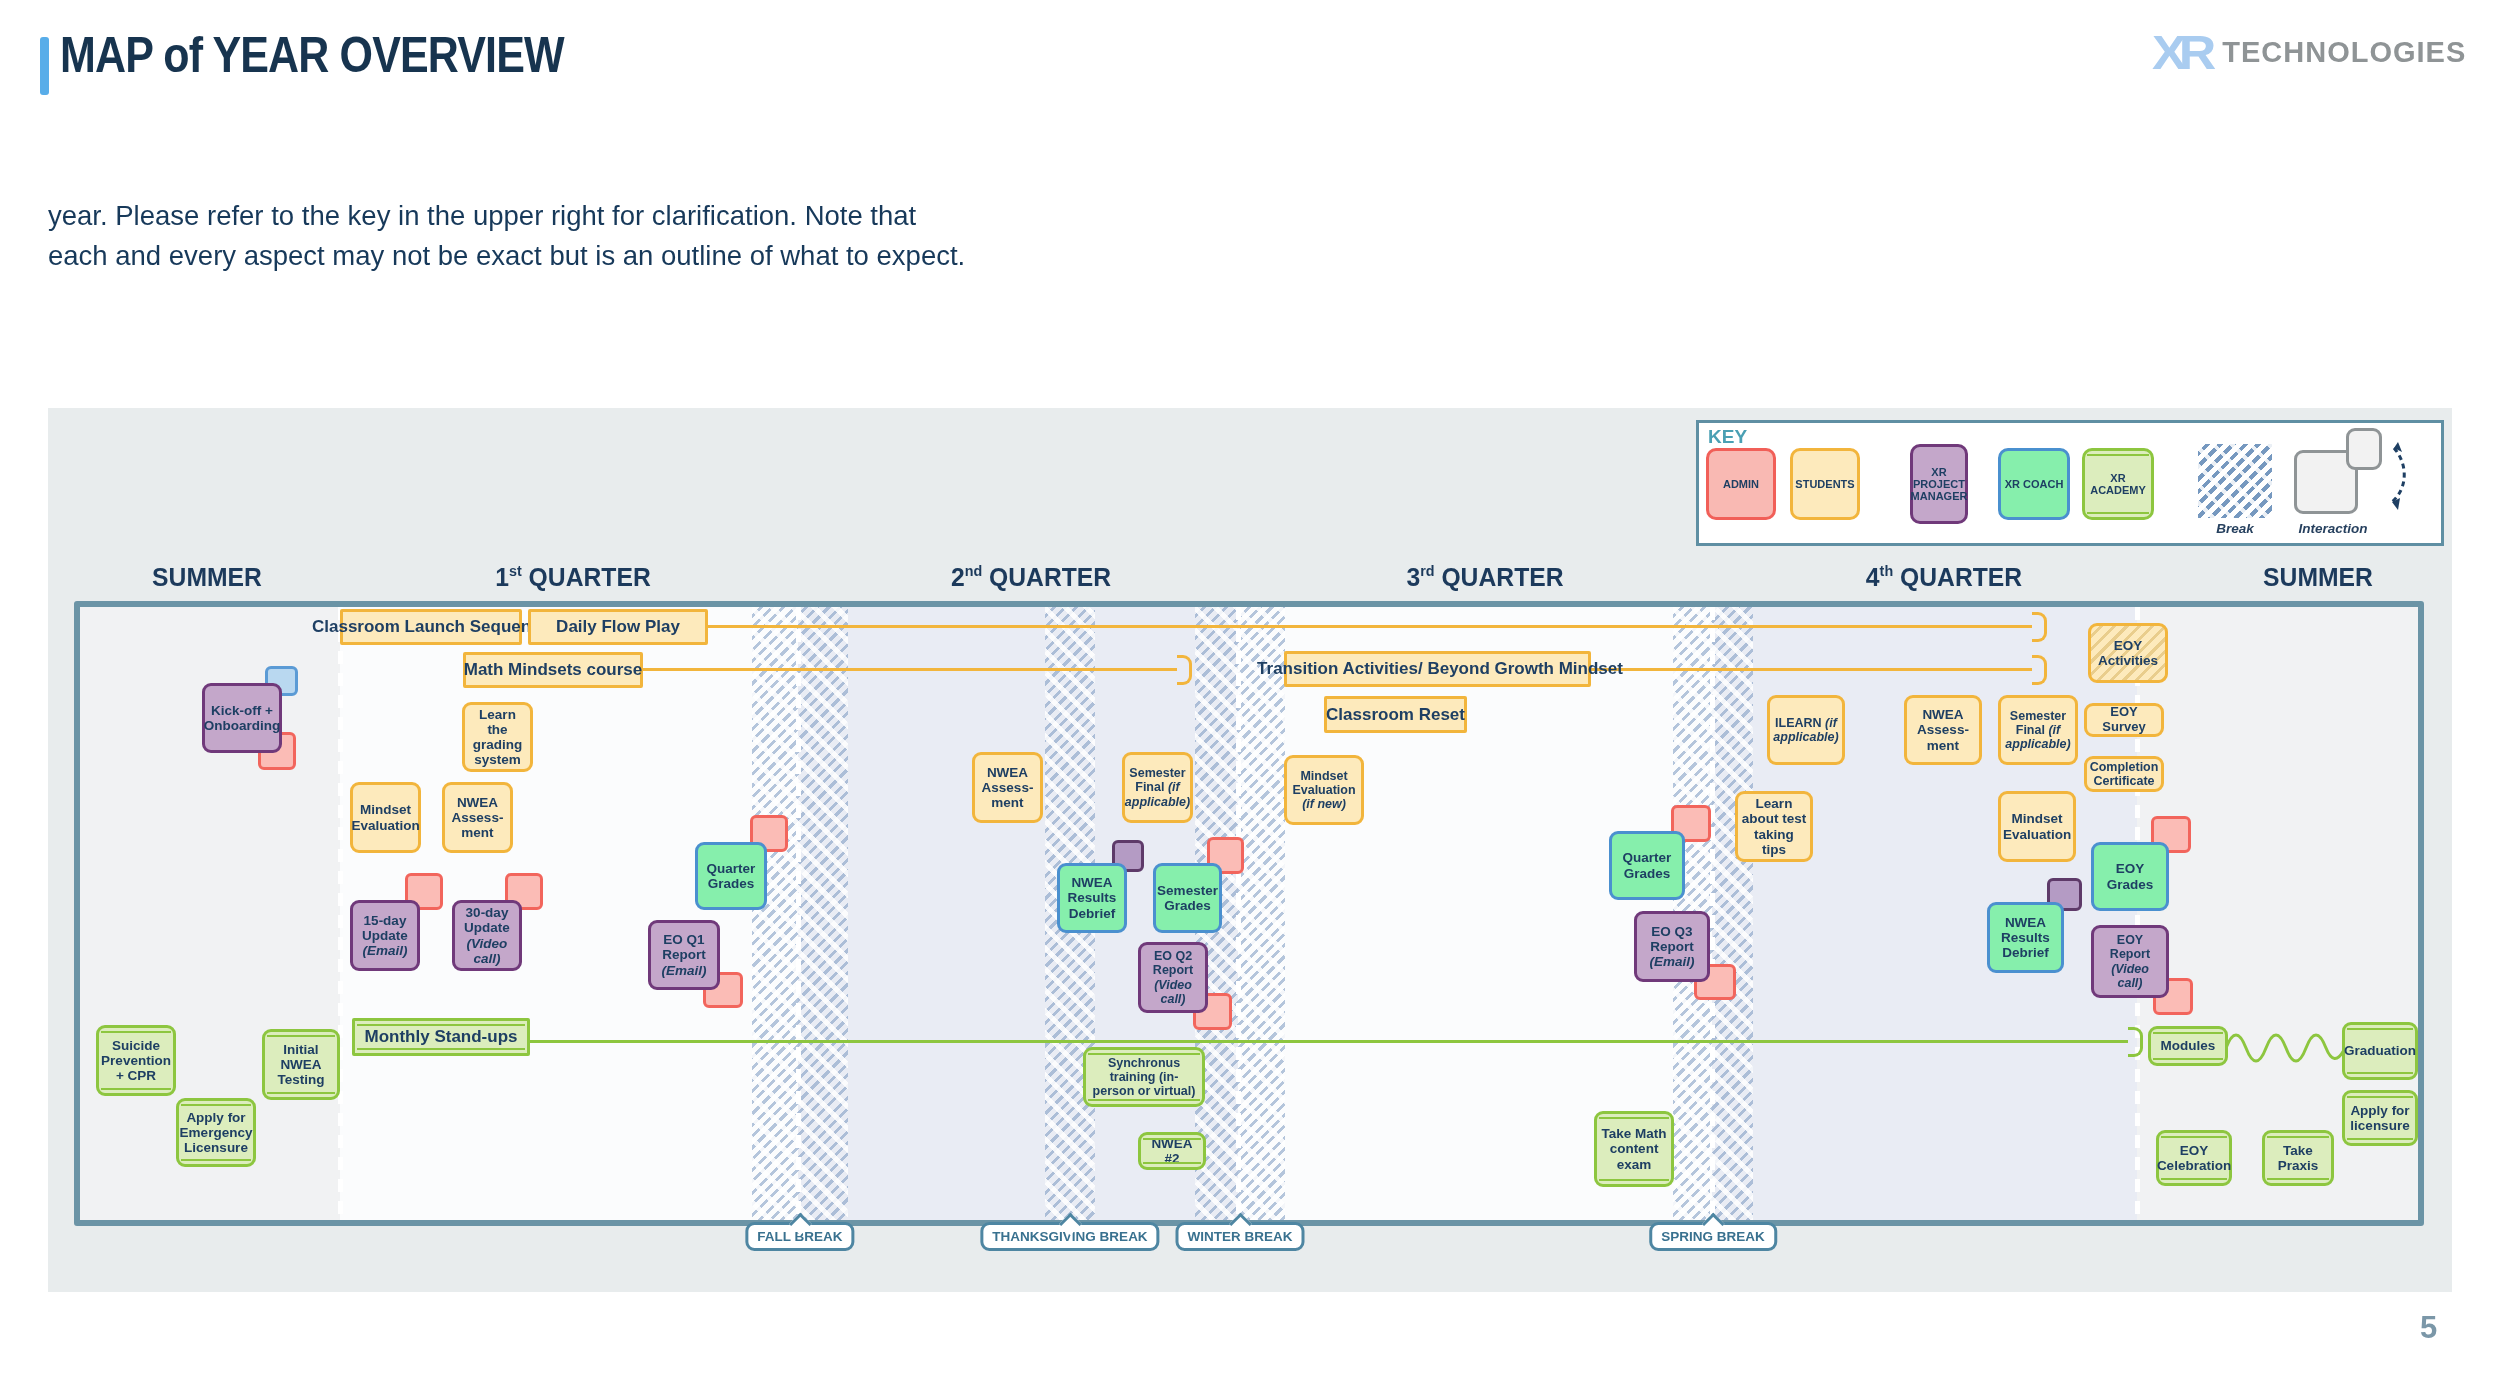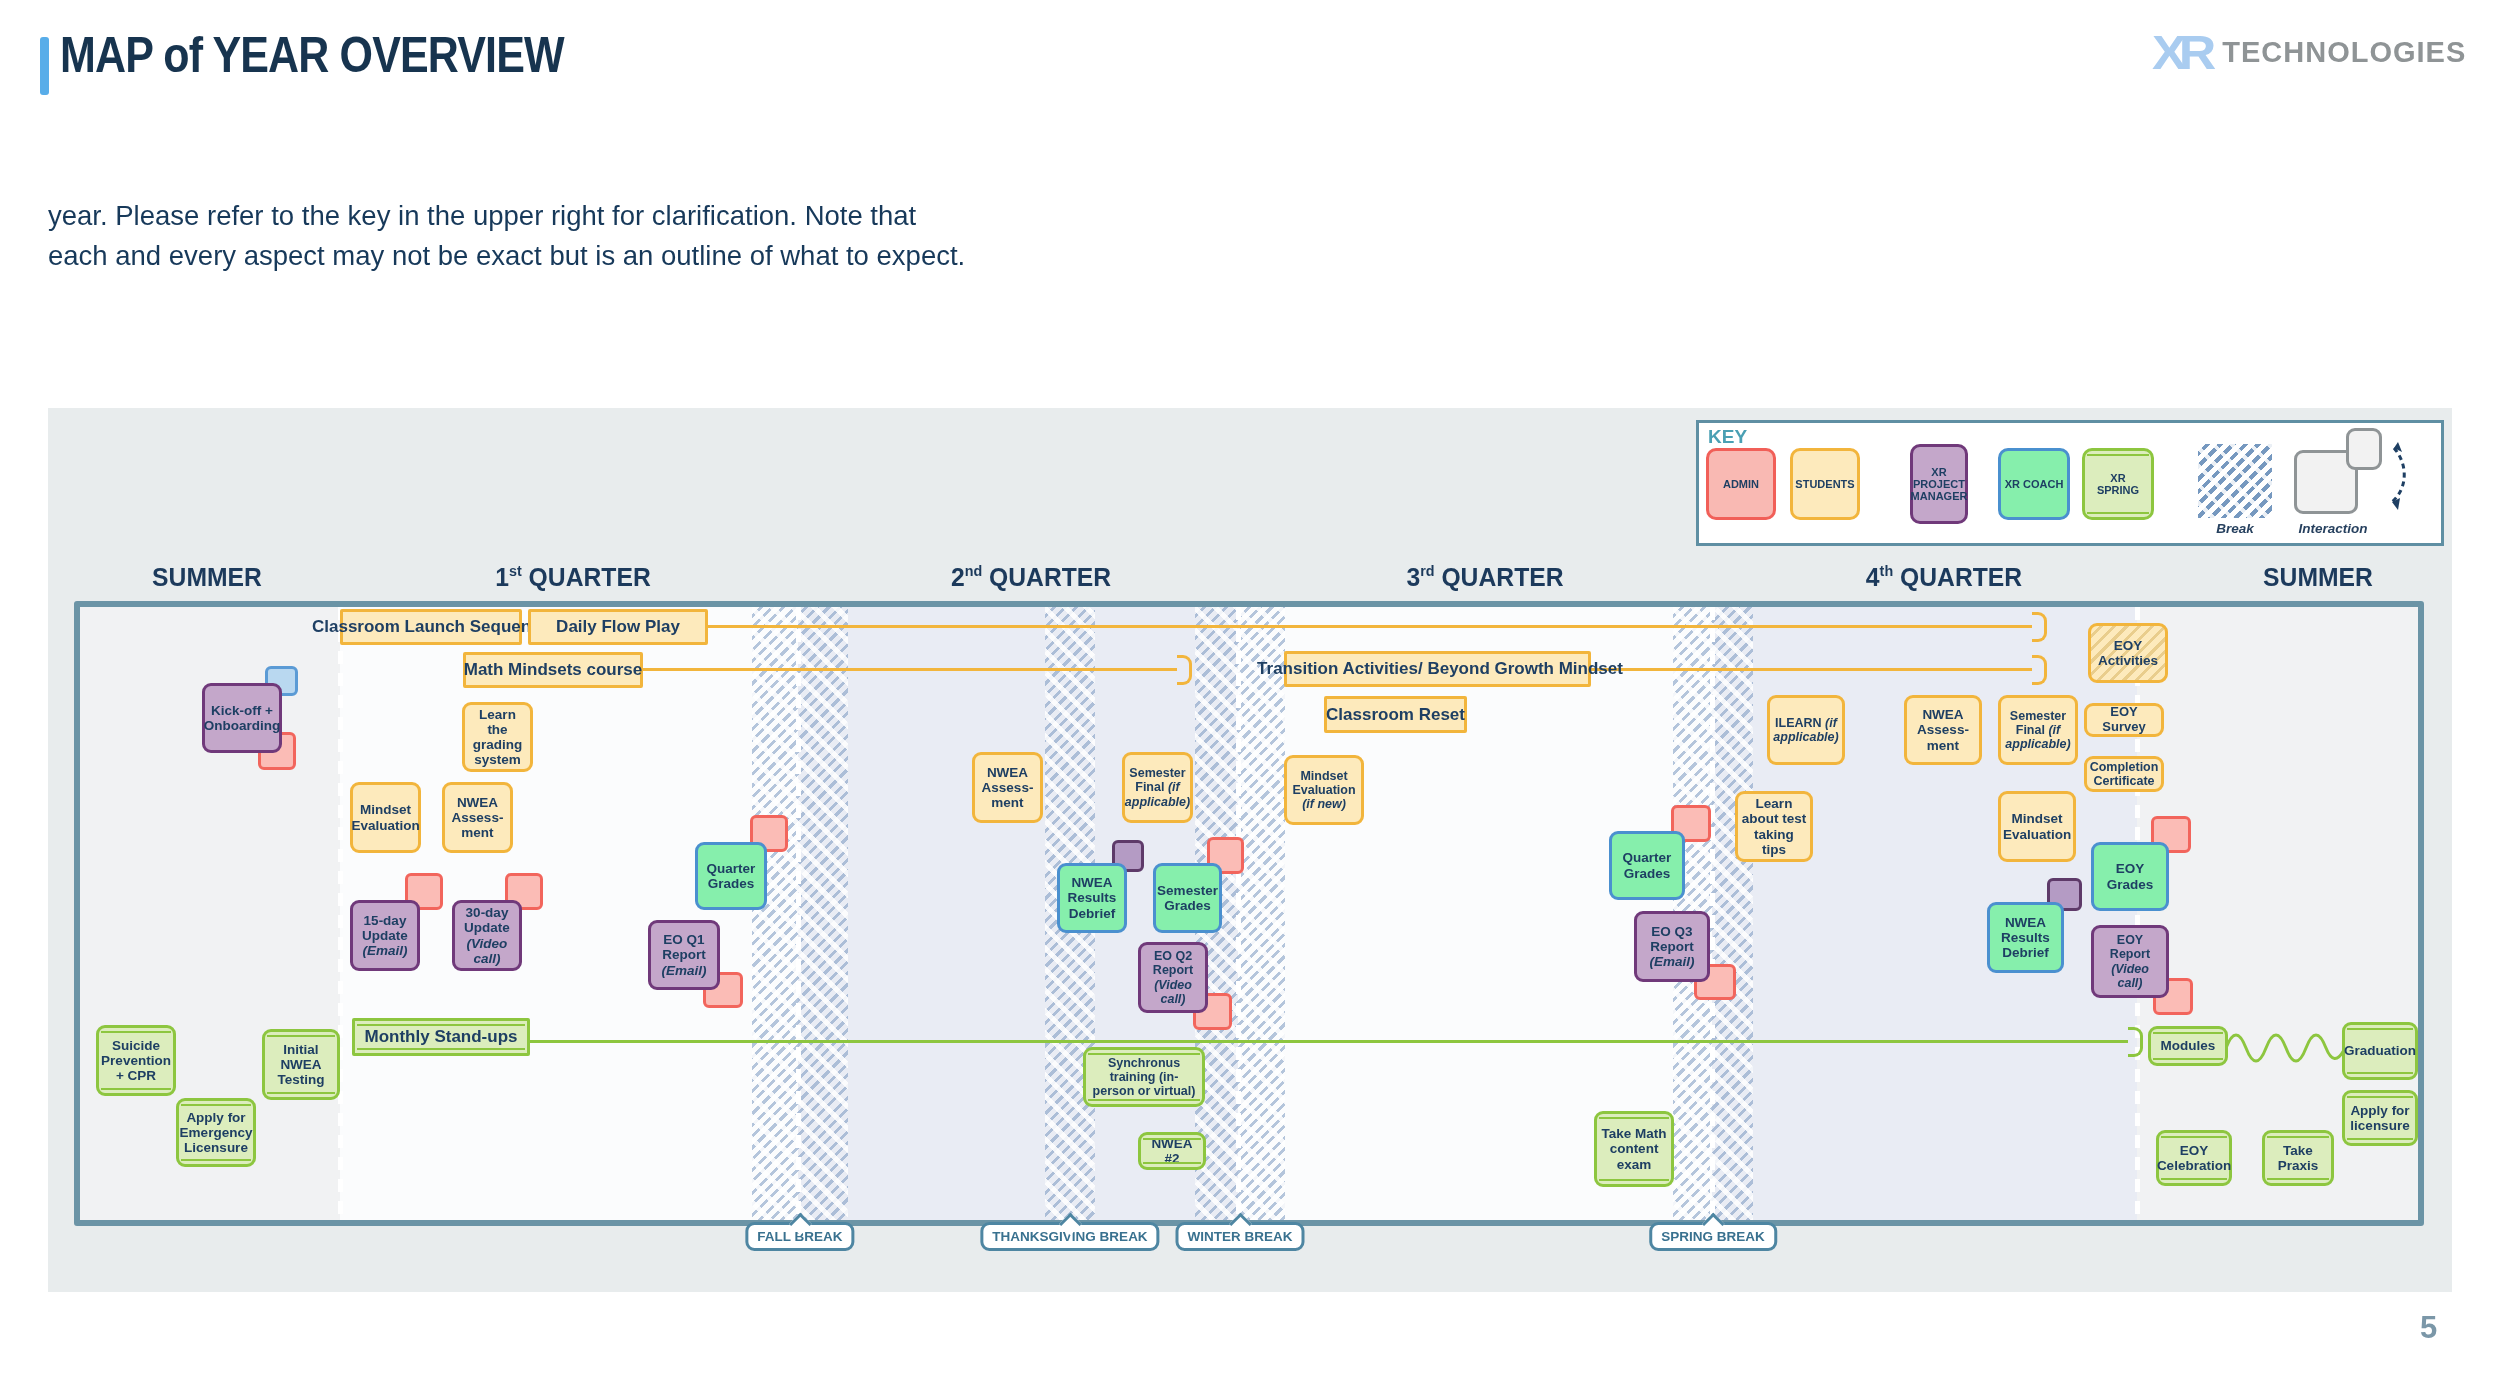--- a/index.html
+++ b/index.html
@@ -303,14 +303,14 @@
       <span>Take Praxis</span>
     </div>
     <div class="break-label" style="left: 800px;">FALL BREAK<i></i></div>
     <div class="break-label" style="left: 1070px;">THANKSGIVING BREAK<i></i></div>
     <div class="break-label" style="left: 1240px;">WINTER BREAK<i></i></div>
     <div class="break-label" style="left: 1713px;">SPRING BREAK<i></i></div>
     <div class="box swatch r" style="left: 1706px; top: 448px; width: 70px; height: 72px;">ADMIN</div>
     <div class="box swatch y" style="left: 1790px; top: 448px; width: 70px; height: 72px;">STUDENTS</div>
     <div class="box swatch p" style="left: 1910px; top: 444px; width: 58px; height: 80px;">XR PROJECT MANAGER</div>
     <div class="box swatch b" style="left: 1998px; top: 448px; width: 72px; height: 72px;">XR COACH</div>
-    <div class="box swatch g" style="left: 2082px; top: 448px; width: 72px; height: 72px;">XR SPRING</div>
+    <div class="box swatch g" style="left: 2082px; top: 448px; width: 72px; height: 72px;">XR ACADEMY</div>
   </div>
 
 </body></html>

